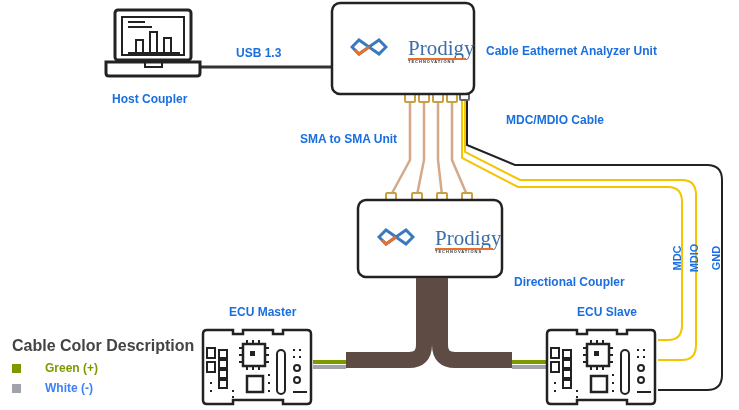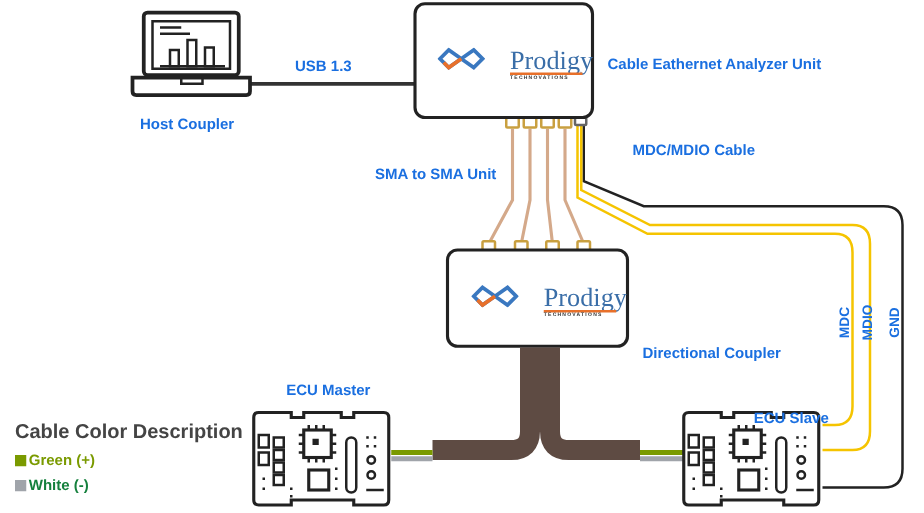--- a/index.html
+++ b/index.html
@@ -1,20 +1,20 @@
 <!DOCTYPE html>
 <html><head>
 <meta charset="utf-8">
 <style>
   html,body{margin:0;padding:0;background:#ffffff;}
   body{width:739px;height:410px;position:relative;overflow:hidden;font-family:"Liberation Sans",sans-serif;}
   svg{position:absolute;left:0;top:0;}
   .lbl{position:absolute;color:#1a6fe0;font-weight:bold;font-size:12px;white-space:nowrap;font-family:"Liberation Sans",sans-serif;}
   .legend-title{position:absolute;left:12px;top:337px;color:#444;font-weight:bold;font-size:16px;}
-  .legend-item{position:absolute;left:12px;font-size:12px;font-weight:bold;display:flex;align-items:center;gap:2px;}
+  .legend-item{position:absolute;left:12px;font-size:12px;font-weight:bold;display:flex;align-items:center;gap:24px;}
   .sw{display:inline-block;width:9px;height:9px;}
   .vert{position:absolute;transform:rotate(-90deg);transform-origin:center;color:#1a6fe0;font-weight:bold;font-size:11px;}
   .logo{position:absolute;display:flex;align-items:flex-start;gap:20px;}
   .logo-text{font-family:"Liberation Serif",serif;font-size:21px;color:#3a6ea8;position:relative;line-height:1;}
   .logo-sub{position:absolute;left:0;bottom:-5px;font-size:4px;letter-spacing:1px;color:#333;font-family:"Liberation Sans",sans-serif;font-weight:bold;}
   .logo-bar{position:absolute;left:0;bottom:-1px;width:58px;height:2px;background:#e8702a;}
 </style>
 </head>
 <body>
 
@@ -116,27 +116,27 @@
   <span class="logo-text"><span>Prodigy</span><span class="logo-bar"></span><span class="logo-sub">TECHNOVATIONS</span></span>
 </div>
 
 <div class="lbl" style="left:112px;top:92px;">Host Coupler</div>
 <div class="lbl" style="left:236px;top:46px;">USB 1.3</div>
 <div class="lbl" style="left:486px;top:44px;">Cable Eathernet Analyzer Unit</div>
 <div class="lbl" style="left:478px;top:113px;padding-left:28px;">MDC/MDIO Cable</div>
 <div class="lbl" style="left:300px;top:132px;">SMA to SMA Unit</div>
 <div class="lbl" style="left:514px;top:239px;margin-top:36px;">Directional Coupler</div>
 <div class="lbl" style="left:229px;top:305px;text-align:right;">ECU Master</div>
-<div class="lbl" style="left:603px;top:305px;margin-top:22px;">ECU Slave</div>
+<div class="lbl" style="left:577px;top:305px;">ECU Slave</div>
 
 <div class="vert" style="left:664px;top:252px;">MDC</div>
 <div class="vert" style="left:680px;top:252px;">MDIO</div>
 <div class="vert" style="left:704px;top:252px;">GND</div>
 
 <div class="legend-title">Cable Color Description</div>
 <div class="legend-item" style="top:361px;color:#7a9a00;">
   <span class="sw" style="background:#7a9a00"></span>
   <span>Green (+)</span>
 </div>
-<div class="legend-item" style="top:381px;color:#15803d;">
+<div class="legend-item" style="top:381px;color:#3b82f6;">
   <span class="sw" style="background:#a0a4aa"></span>
   <span>White (-)</span>
 </div>
 
 </body></html>

